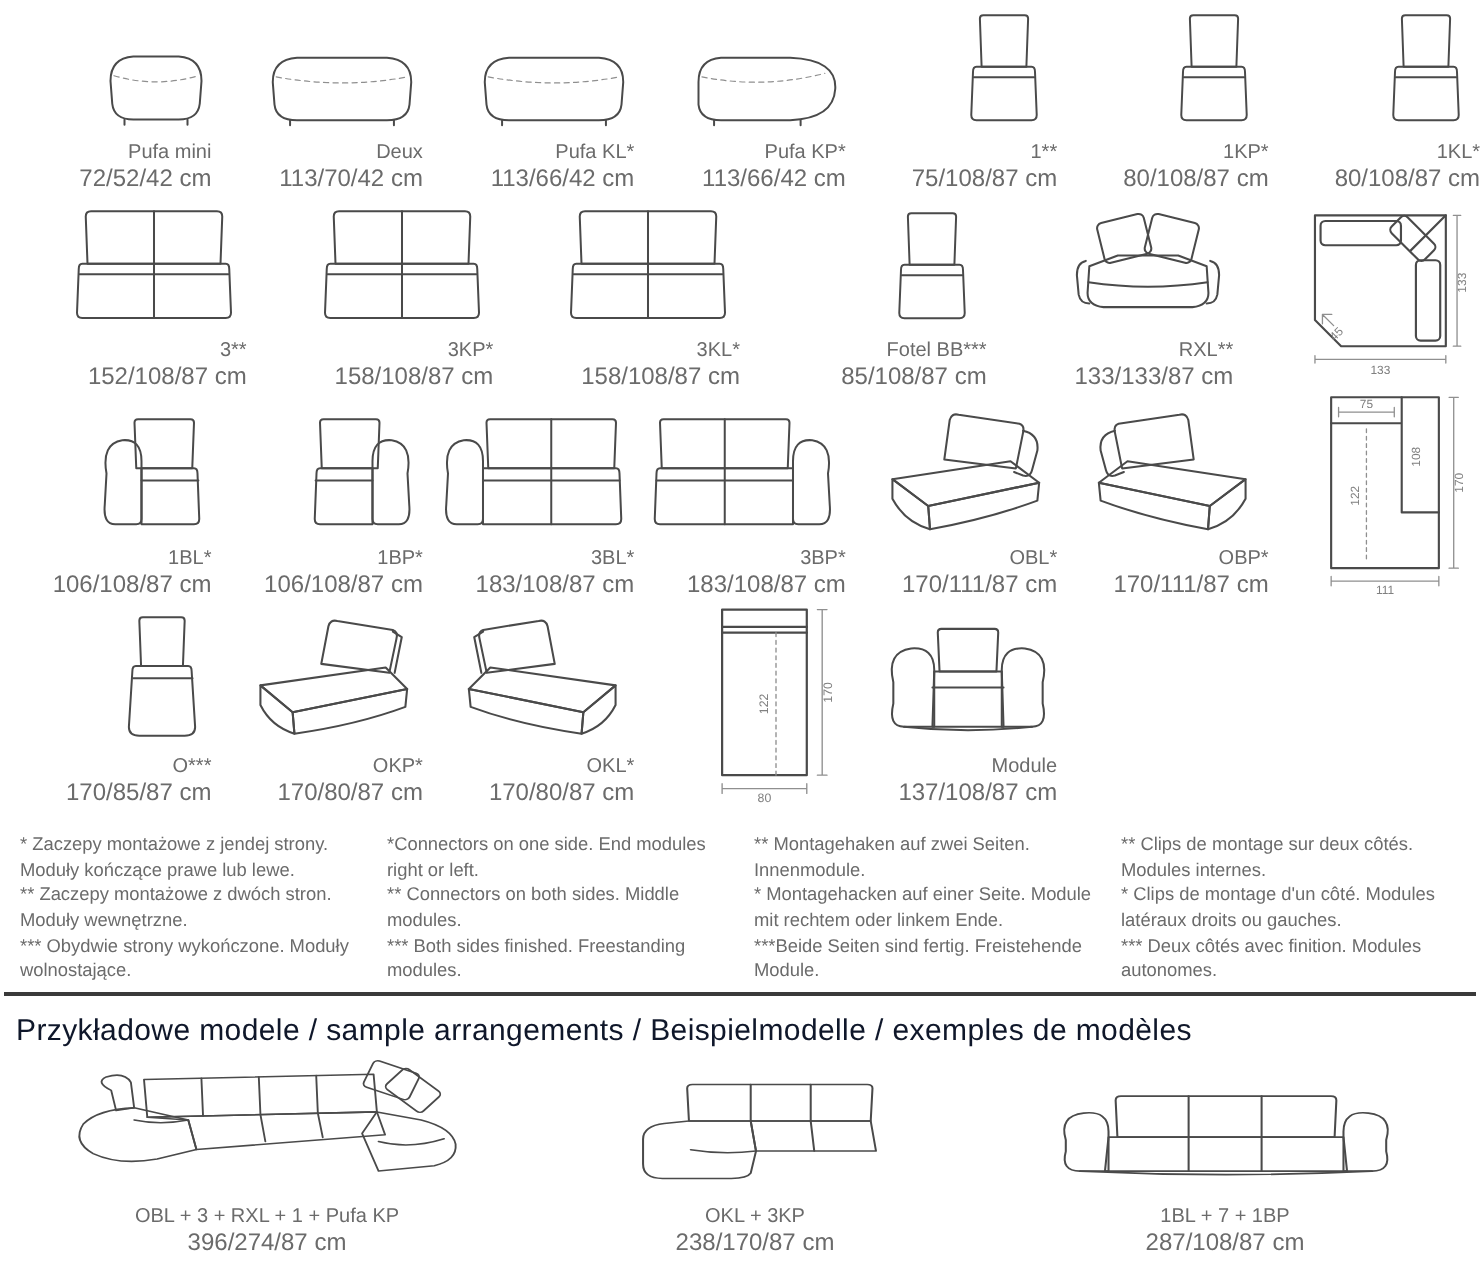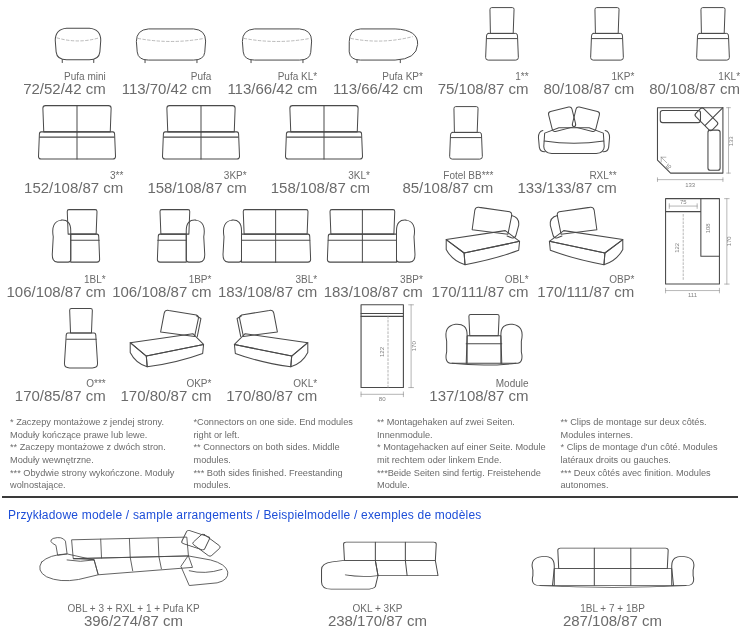--- a/index.html
+++ b/index.html
@@ -9,27 +9,27 @@
 
   .grid-row { display:flex; align-items:stretch; }
   .row0 { height:97px; padding-top:6px; }
   .row1 { height:99px; }
   .row2 { height:104px; }
   .row3 { height:104px; }
   .cell { flex:1 1 0; min-width:0; display:flex; flex-direction:column; align-items:flex-end; justify-content:flex-end; padding-bottom:2px; }
   .sketch { display:flex; align-items:flex-end; justify-content:center; }
   .sketch-full { flex:1; align-items:center; padding:0; }
   .mname { font-size:10px; line-height:13px; white-space:nowrap; margin-top:3px; color:#6b6b6b; }
-  .mdims { font-size:15px; line-height:12px; white-space:nowrap; color:#6b6b6b; }
+  .mdims { font-size:12px; line-height:12px; white-space:nowrap; color:#6b6b6b; }
 
   .footnotes { display:grid; grid-template-columns:1fr 1fr 1fr 1fr; gap:16px 12px; padding:12px 8px 4px 10px; height:88px; }
   .fcol p { margin:0; font-size:9.2px; line-height:1.38; color:#6b6b6b; }
 
   .divider { border-top:2px solid #3a3a3a; margin:4px 2px 0 2px; }
-  .samples-heading { font-size:12px; font-weight:normal; color:#1d4ed8; margin:8px 6px 0 8px; letter-spacing:.2px; line-height:19px; }
+  .samples-heading { font-size:15px; font-weight:normal; color:#0f172a; margin:8px 6px 0 8px; letter-spacing:.2px; line-height:19px; }
 
   .samples { position:relative; height:104px; }
   .arr { position:absolute; bottom:2px; display:flex; flex-direction:column; align-items:center; justify-content:flex-end; }
   .arr-1 { left:6px;   width:255px; }
   .arr-2 { left:275px; width:205px; }
   .arr-3 { left:500px; width:225px; }
 
   .sketch svg path, .sketch svg rect { fill:none; stroke:#4a4a4a; stroke-width:1.15; stroke-linecap:round; stroke-linejoin:round; }
   .sketch svg .dim { stroke:#8f8f8f; stroke-width:0.7; }
   .sketch svg text { fill:#808080; stroke:none; font-size:6.4px; font-family:"Liberation Sans", sans-serif; text-anchor:middle; }
@@ -52,21 +52,21 @@
           <div class="mdims">72/52/42 cm</div>
         </div>
         <div class="cell">
           <div class="sketch">
             <svg width="80" height="45" viewBox="0 0 92 52" preserveAspectRatio="xMidYMid meet" xmlns="http://www.w3.org/2000/svg">
               <path d="M6 22Q6 9 20 8L72 8Q86 9 86 22L85 35Q84 44 72 44L20 44Q8 44 7 35Z"></path>
               <path class="dim" stroke-dasharray="3 2.5" d="M8 19Q46 26 84 19"></path>
               <path d="M16 44L16 47M76 44L76 47"></path>
             </svg>
           </div>
-          <div class="mname">Pufa</div>
+          <div class="mname">Deux</div>
           <div class="mdims">113/70/42 cm</div>
         </div>
         <div class="cell">
           <div class="sketch">
             <svg width="80" height="45" viewBox="0 0 92 52" preserveAspectRatio="xMidYMid meet" xmlns="http://www.w3.org/2000/svg">
               <path d="M6 22Q6 9 20 8L72 8Q86 9 86 22L85 35Q84 44 72 44L20 44Q8 44 7 35Z"></path>
               <path class="dim" stroke-dasharray="3 2.5" d="M8 19Q46 26 84 19"></path>
               <path d="M16 44L16 47M76 44L76 47"></path>
             </svg>
           </div>

